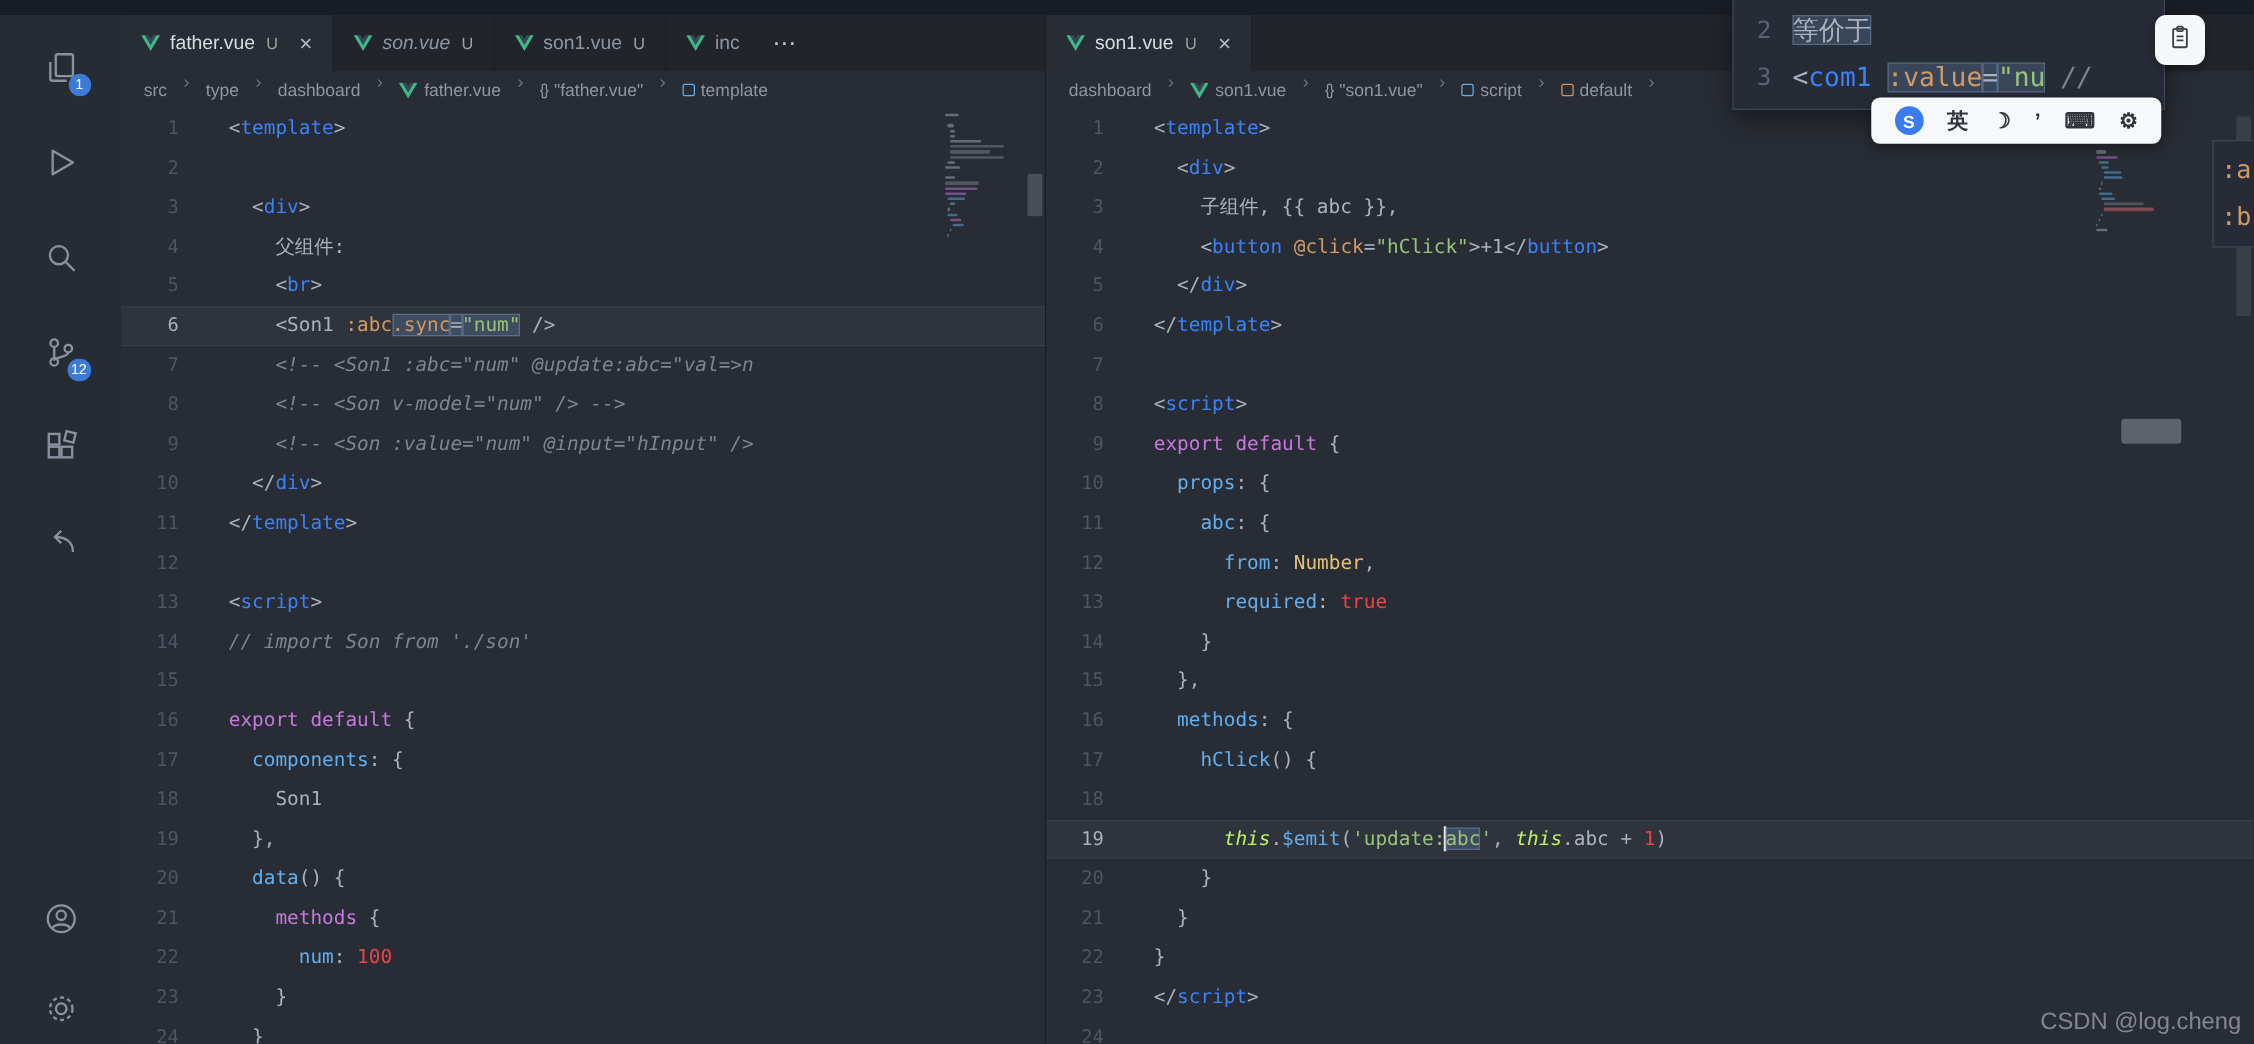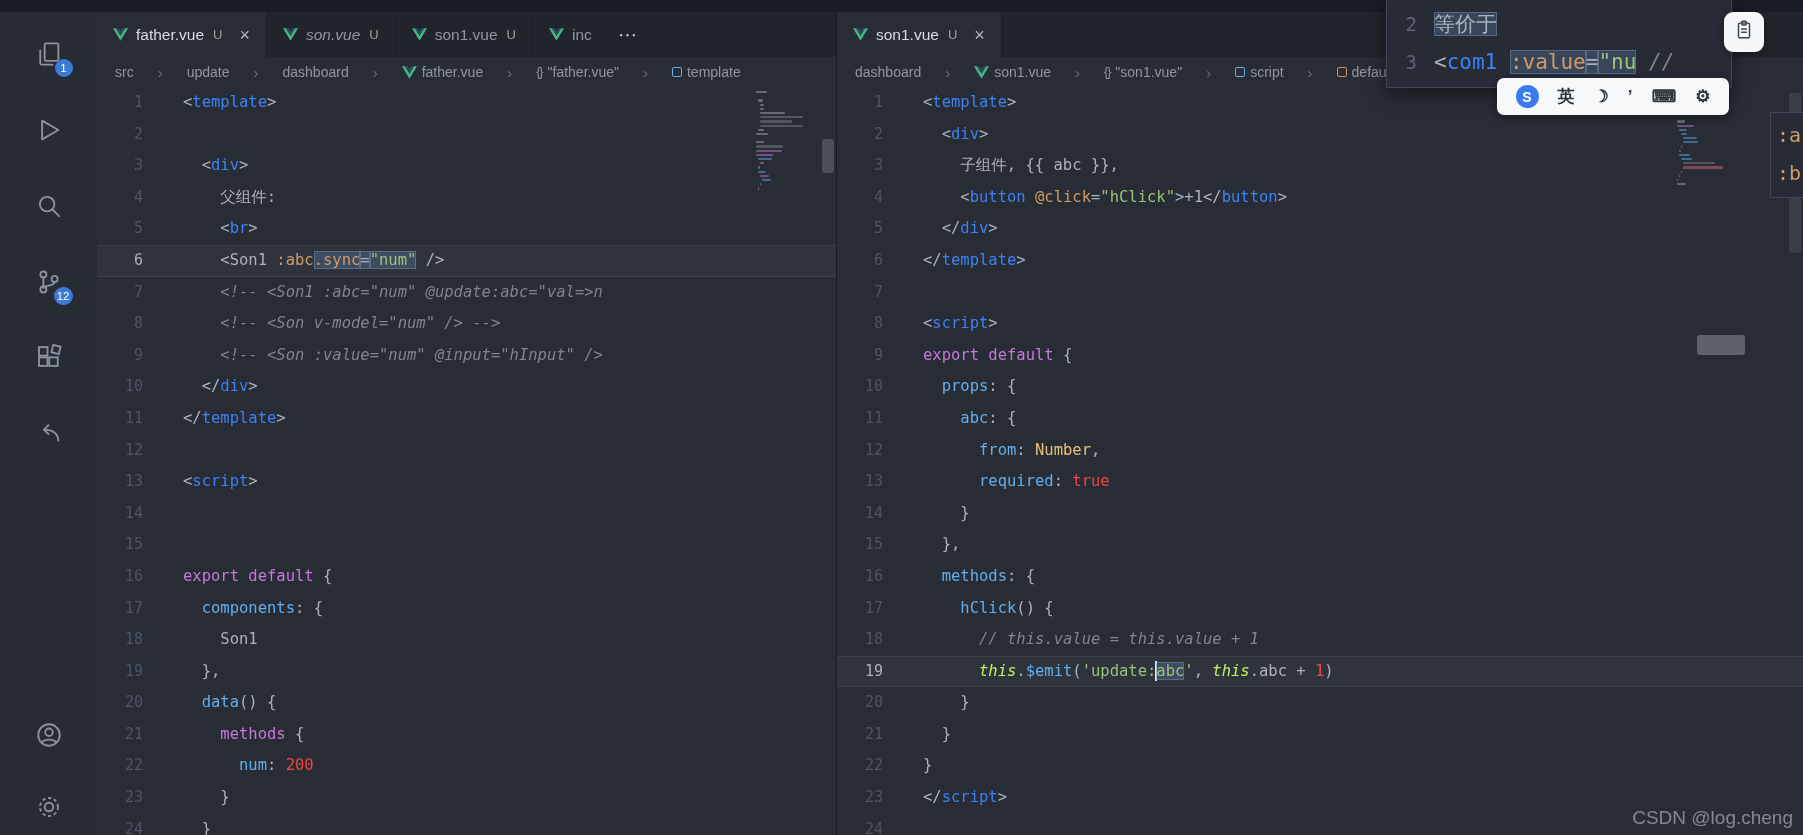--- a/index.html
+++ b/index.html
@@ -22,21 +22,21 @@
   .group.left{width:740px;border-right:1px solid #181c23;flex:none}
   .group.right{flex:1}
   .tabs{height:45px;background:#21252b;display:flex;align-items:stretch;flex:none}
   .tab{display:flex;align-items:center;gap:8px;padding:0 16px;background:#21252b;color:#8f96a2;font-size:15.5px;border-right:1px solid #1b1f26;cursor:pointer;white-space:nowrap}
   .tab.active{background:#282c34;color:#d7dbe2}
   .tab .tl.it{font-style:italic}
   .tab .tm{font-size:13px;color:#99a39b;margin-left:1px}
   .tab .tc{margin-left:9px;font-size:18px;color:#b3b9c3;line-height:1}
   .tab.trunc{width:76px;overflow:hidden;padding-right:0;border-right:none}
   .tab-overflow{width:38px;display:flex;align-items:center;justify-content:center;color:#c3c9d4;font-size:19px;cursor:pointer;letter-spacing:1px}
-  .breadcrumbs{height:30px;display:flex;align-items:center;gap:24px;padding:0 18px;font-size:14px;color:#8f96a2;background:#282c34;white-space:nowrap;overflow:hidden;flex:none}
+  .breadcrumbs{height:30px;display:flex;gap:13px;padding:0 18px;font-size:14px;color:#8f96a2;background:#282c34;white-space:nowrap;overflow:hidden;flex:none}
   .bc-item{display:flex;align-items:center;gap:5px;cursor:pointer}
   .bc-sep{color:#697180;font-size:15px}
   .bc-braces{color:#9099a6;font-size:12.5px;letter-spacing:-1px}
   .bc-sym{width:10px;height:10px;border:1.5px solid #5fb0ef;border-radius:2px;display:inline-block}
   .bc-sym.o{border-color:#cf9565}
 
   
   .editor{position:relative;flex:1;overflow:hidden;font-family:"DejaVu Sans Mono",monospace;font-size:15.5px}
   .code-area{position:absolute;top:0;left:0;right:0}
   .code-line{height:31.6px;line-height:31.6px;white-space:pre;display:flex}
@@ -177,21 +177,21 @@
             <span class="tl">inc</span>
           </div>
           <div class="tab-overflow">⋯</div>
         </div>
       <div class="breadcrumbs">
           <span class="bc-item">
             <span>src</span>
           </span>
           <span class="bc-sep">›</span>
           <span class="bc-item">
-            <span>update</span>
+            <span>type</span>
           </span>
           <span class="bc-sep">›</span>
           <span class="bc-item">
             <span>dashboard</span>
           </span>
           <span class="bc-sep">›</span>
           <span class="bc-item">
             <svg class="vue-ic" viewBox="0 0 24 20" width="15" height="13">
               <path fill="#41b883" d="M0 0h4.8L12 12 19.2 0H24L12 20z"></path>
               <path fill="#35495e" d="M4.8 0h4.4L12 4.6 14.8 0h4.4L12 12z"></path>
@@ -217,29 +217,29 @@
             <div class="code-line"><span class="ln">4</span><span class="code"><span class="t-p">    父组件:</span></span></div>
             <div class="code-line"><span class="ln">5</span><span class="code"><span class="t-p">    &lt;</span><span class="t-tag">br</span><span class="t-p">&gt;</span></span></div>
             <div class="code-line current"><span class="ln">6</span><span class="code"><span class="t-p">    &lt;</span><span class="t-p">Son1</span><span class="t-p"> </span><span class="t-attr">:abc</span><span class="t-attr hl">.sync</span><span class="t-p hl">=</span><span class="t-str hl">"num"</span><span class="t-p"> /&gt;</span></span></div>
             <div class="code-line"><span class="ln">7</span><span class="code"><span class="t-p">    </span><span class="t-cm">&lt;!-- &lt;Son1 :abc="num" @update:abc="val=&gt;n</span></span></div>
             <div class="code-line"><span class="ln">8</span><span class="code"><span class="t-p">    </span><span class="t-cm">&lt;!-- &lt;Son v-model="num" /&gt; --&gt;</span></span></div>
             <div class="code-line"><span class="ln">9</span><span class="code"><span class="t-p">    </span><span class="t-cm">&lt;!-- &lt;Son :value="num" @input="hInput" /&gt;</span></span></div>
             <div class="code-line"><span class="ln">10</span><span class="code"><span class="t-p">  &lt;/</span><span class="t-tag">div</span><span class="t-p">&gt;</span></span></div>
             <div class="code-line"><span class="ln">11</span><span class="code"><span class="t-p">&lt;/</span><span class="t-tag">template</span><span class="t-p">&gt;</span></span></div>
             <div class="code-line"><span class="ln">12</span><span class="code"></span></div>
             <div class="code-line"><span class="ln">13</span><span class="code"><span class="t-p">&lt;</span><span class="t-tag">script</span><span class="t-p">&gt;</span></span></div>
-            <div class="code-line"><span class="ln">14</span></div>
+            <div class="code-line"><span class="ln">14</span><span class="code"><span class="t-cm">// import Son from './son'</span></span></div>
             <div class="code-line"><span class="ln">15</span></div>
             <div class="code-line"><span class="ln">16</span><span class="code"><span class="t-kw">export</span><span class="t-p"> </span><span class="t-kw">default</span><span class="t-p"> {</span></span></div>
             <div class="code-line"><span class="ln">17</span><span class="code"><span class="t-p">  </span><span class="t-fn">components</span><span class="t-p">: {</span></span></div>
             <div class="code-line"><span class="ln">18</span><span class="code"><span class="t-p">    Son1</span></span></div>
             <div class="code-line"><span class="ln">19</span><span class="code"><span class="t-p">  },</span></span></div>
             <div class="code-line"><span class="ln">20</span><span class="code"><span class="t-p">  </span><span class="t-fn">data</span><span class="t-p">() {</span></span></div>
             <div class="code-line"><span class="ln">21</span><span class="code"><span class="t-p">    </span><span class="t-kw">methods</span><span class="t-p"> {</span></span></div>
-            <div class="code-line"><span class="ln">22</span><span class="code"><span class="t-p">      </span><span class="t-fn">num</span><span class="t-p">: </span><span class="t-num">200</span></span></div>
+            <div class="code-line"><span class="ln">22</span><span class="code"><span class="t-p">      </span><span class="t-fn">num</span><span class="t-p">: </span><span class="t-num">100</span></span></div>
             <div class="code-line"><span class="ln">23</span><span class="code"><span class="t-p">    }</span></span></div>
             <div class="code-line"><span class="ln">24</span><span class="code"><span class="t-p">  }</span></span></div>
           </div>
         <div class="minimap">
             <div class="mm-bar" style="margin-left:0px;width:10.5px;background:#abb2bf"></div>
             <div class="mm-bar" style="margin-left:0px;width:0px;background:#abb2bf"></div>
             <div class="mm-bar" style="margin-left:2.1px;width:5.25px;background:#abb2bf"></div>
             <div class="mm-bar" style="margin-left:4.2px;width:4.2px;background:#abb2bf"></div>
             <div class="mm-bar" style="margin-left:4.2px;width:4.2px;background:#abb2bf"></div>
             <div class="mm-bar" style="margin-left:4.2px;width:25.200000000000003px;background:#abb2bf"></div>
@@ -319,21 +319,21 @@
             <div class="code-line"><span class="ln">8</span><span class="code"><span class="t-p">&lt;</span><span class="t-tag">script</span><span class="t-p">&gt;</span></span></div>
             <div class="code-line"><span class="ln">9</span><span class="code"><span class="t-kw">export</span><span class="t-p"> </span><span class="t-kw">default</span><span class="t-p"> {</span></span></div>
             <div class="code-line"><span class="ln">10</span><span class="code"><span class="t-p">  </span><span class="t-fn">props</span><span class="t-p">: {</span></span></div>
             <div class="code-line"><span class="ln">11</span><span class="code"><span class="t-p">    </span><span class="t-fn">abc</span><span class="t-p">: {</span></span></div>
             <div class="code-line"><span class="ln">12</span><span class="code"><span class="t-p">      </span><span class="t-fn">from</span><span class="t-p">: </span><span class="t-type">Number</span><span class="t-p">,</span></span></div>
             <div class="code-line"><span class="ln">13</span><span class="code"><span class="t-p">      </span><span class="t-fn">required</span><span class="t-p">: </span><span class="t-num">true</span></span></div>
             <div class="code-line"><span class="ln">14</span><span class="code"><span class="t-p">    }</span></span></div>
             <div class="code-line"><span class="ln">15</span><span class="code"><span class="t-p">  },</span></span></div>
             <div class="code-line"><span class="ln">16</span><span class="code"><span class="t-p">  </span><span class="t-fn">methods</span><span class="t-p">: {</span></span></div>
             <div class="code-line"><span class="ln">17</span><span class="code"><span class="t-p">    </span><span class="t-fn">hClick</span><span class="t-p">() {</span></span></div>
-            <div class="code-line"><span class="ln">18</span><span class="code"><span class="t-p">      </span><span class="t-cm">// this.value = this.value + 1</span></span></div>
+            <div class="code-line"><span class="ln">18</span></div>
             <div class="code-line current"><span class="ln">19</span><span class="code"><span class="t-p">      </span><span class="t-this">this</span><span class="t-p">.</span><span class="t-fn">$emit</span><span class="t-p">(</span><span class="t-str">'update:</span><span class="cursor"></span><span class="t-str hl">abc</span><span class="t-str">'</span><span class="t-p">, </span><span class="t-this">this</span><span class="t-p">.abc + </span><span class="t-num">1</span><span class="t-p">)</span></span></div>
             <div class="code-line"><span class="ln">20</span><span class="code"><span class="t-p">    }</span></span></div>
             <div class="code-line"><span class="ln">21</span><span class="code"><span class="t-p">  }</span></span></div>
             <div class="code-line"><span class="ln">22</span><span class="code"><span class="t-p">}</span></span></div>
             <div class="code-line"><span class="ln">23</span><span class="code"><span class="t-p">&lt;/</span><span class="t-tag">script</span><span class="t-p">&gt;</span></span></div>
             <div class="code-line"><span class="ln">24</span><span class="code"></span></div>
           </div>
         <div class="minimap">
             <div class="mm-bar" style="margin-left:0px;width:10.5px;background:#abb2bf"></div>
             <div class="mm-bar" style="margin-left:2.1px;width:5.25px;background:#abb2bf"></div>

